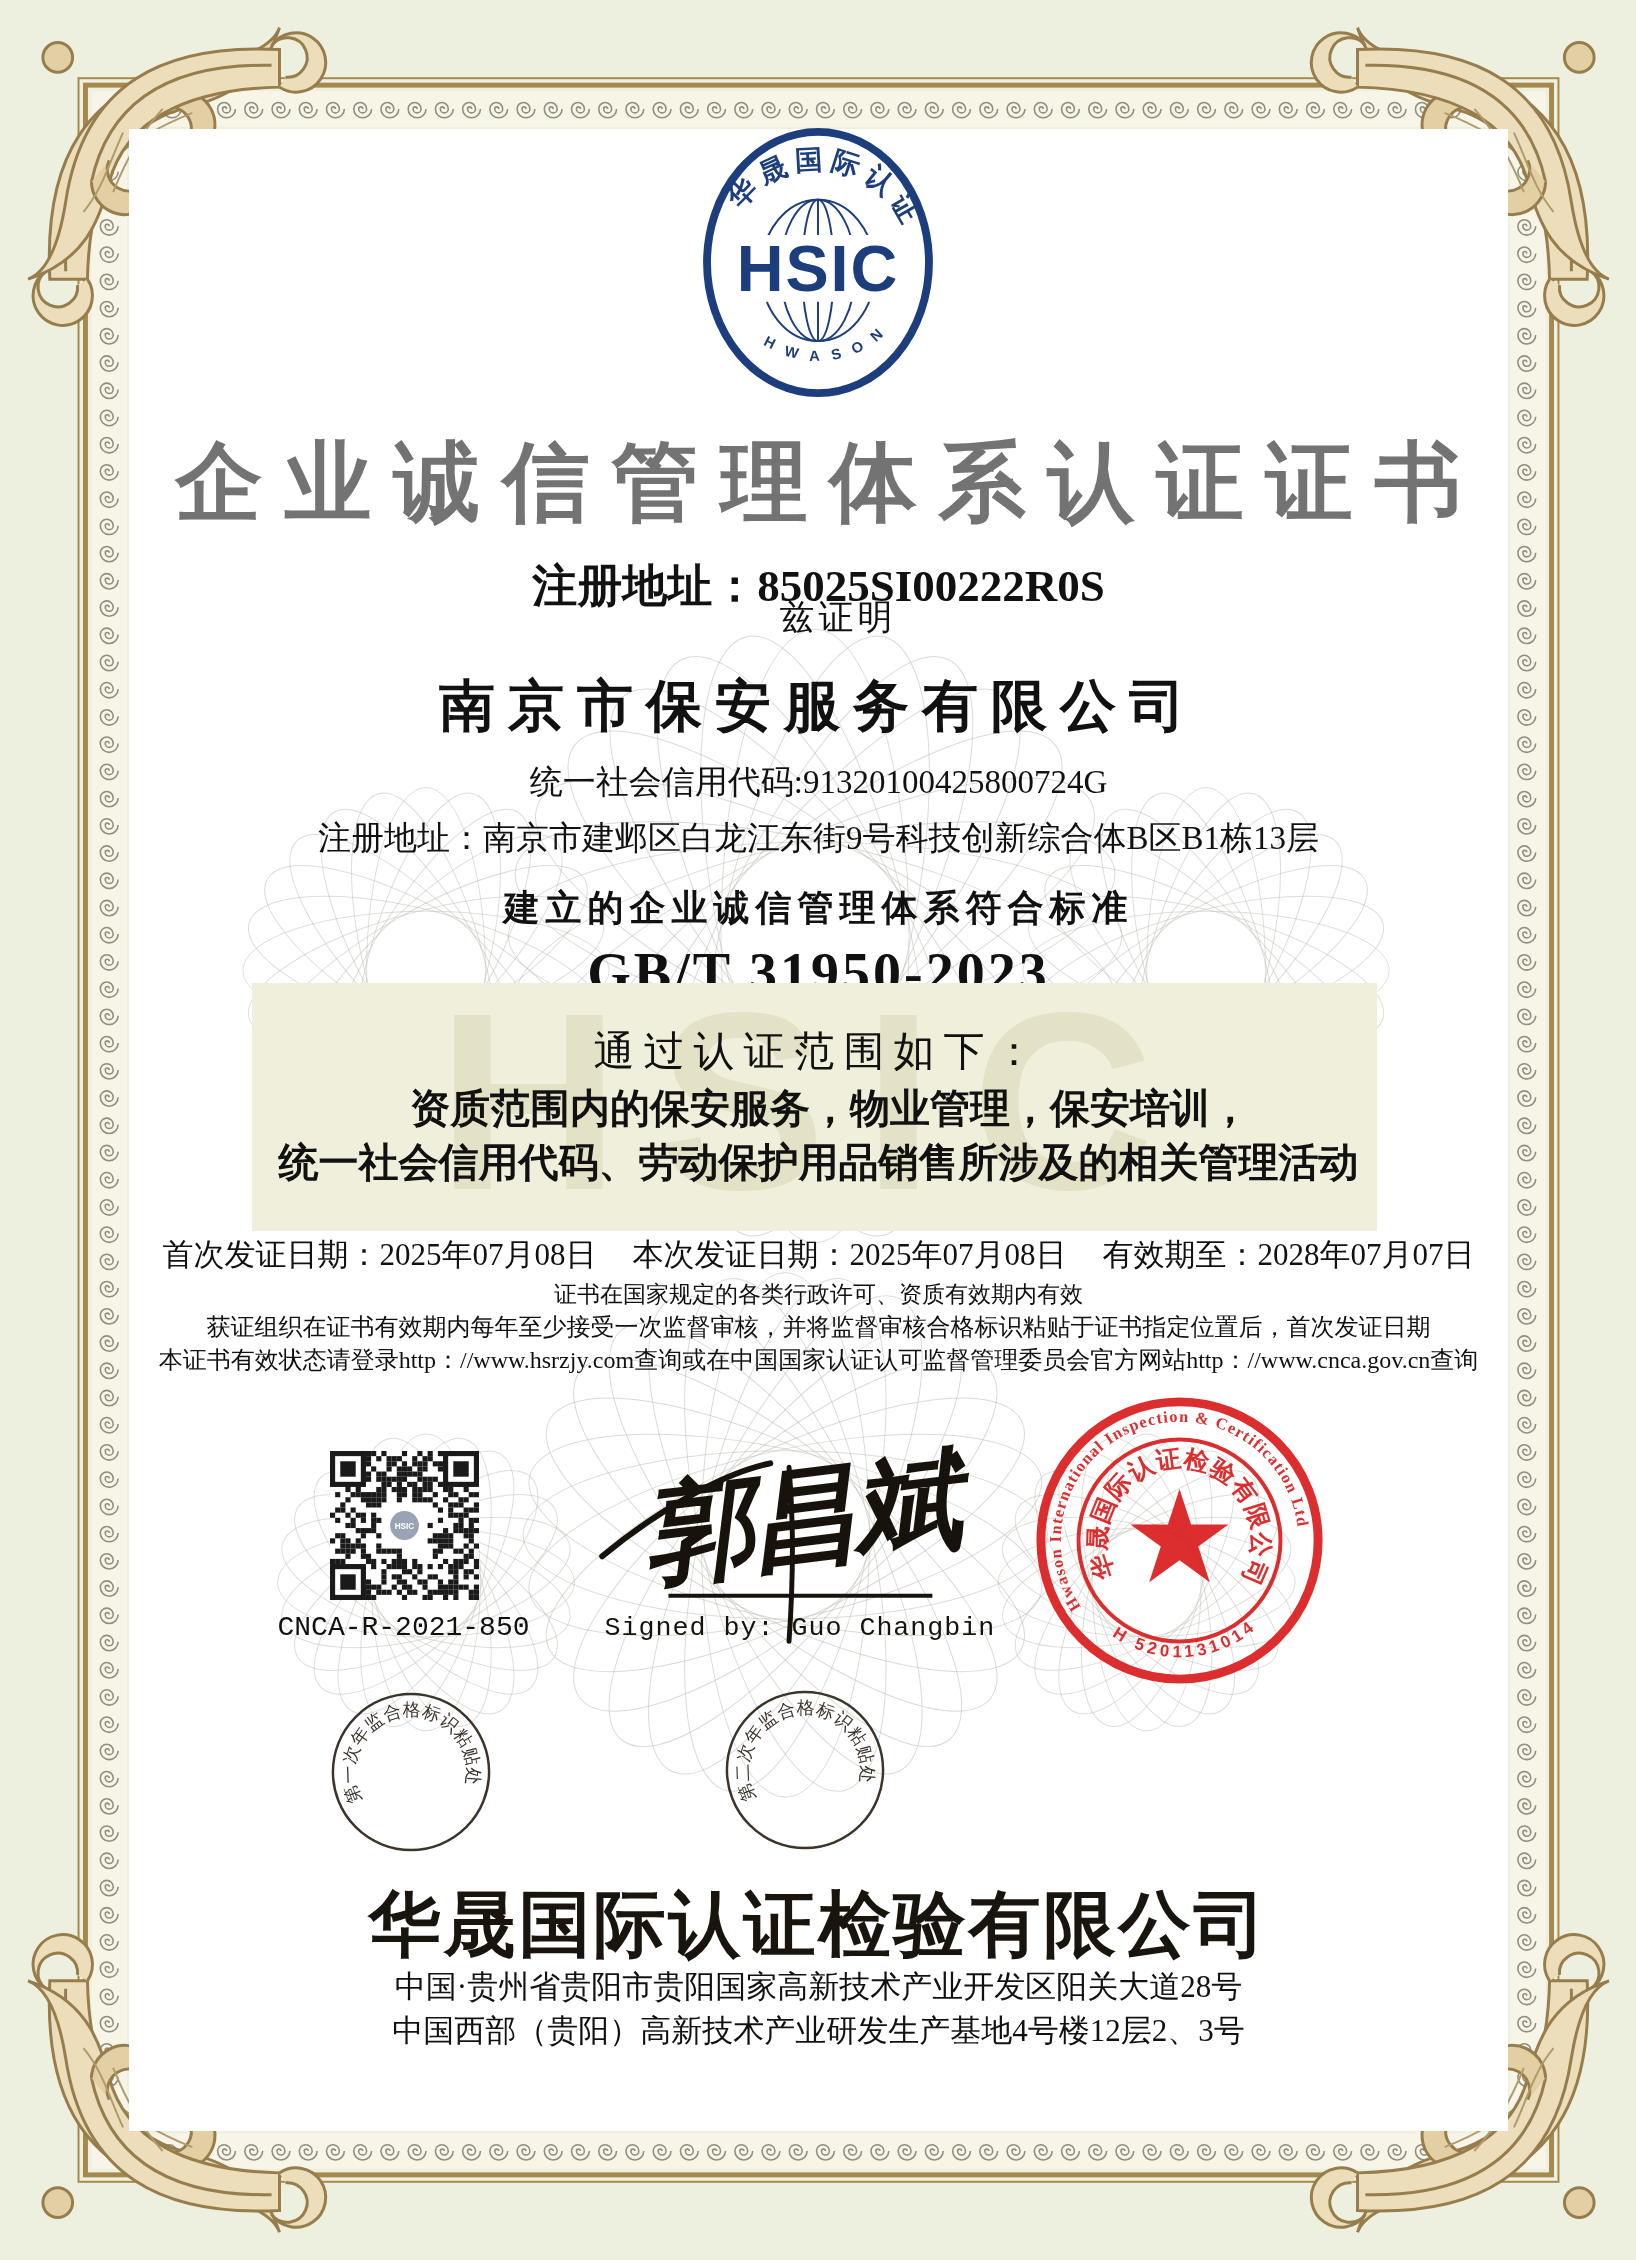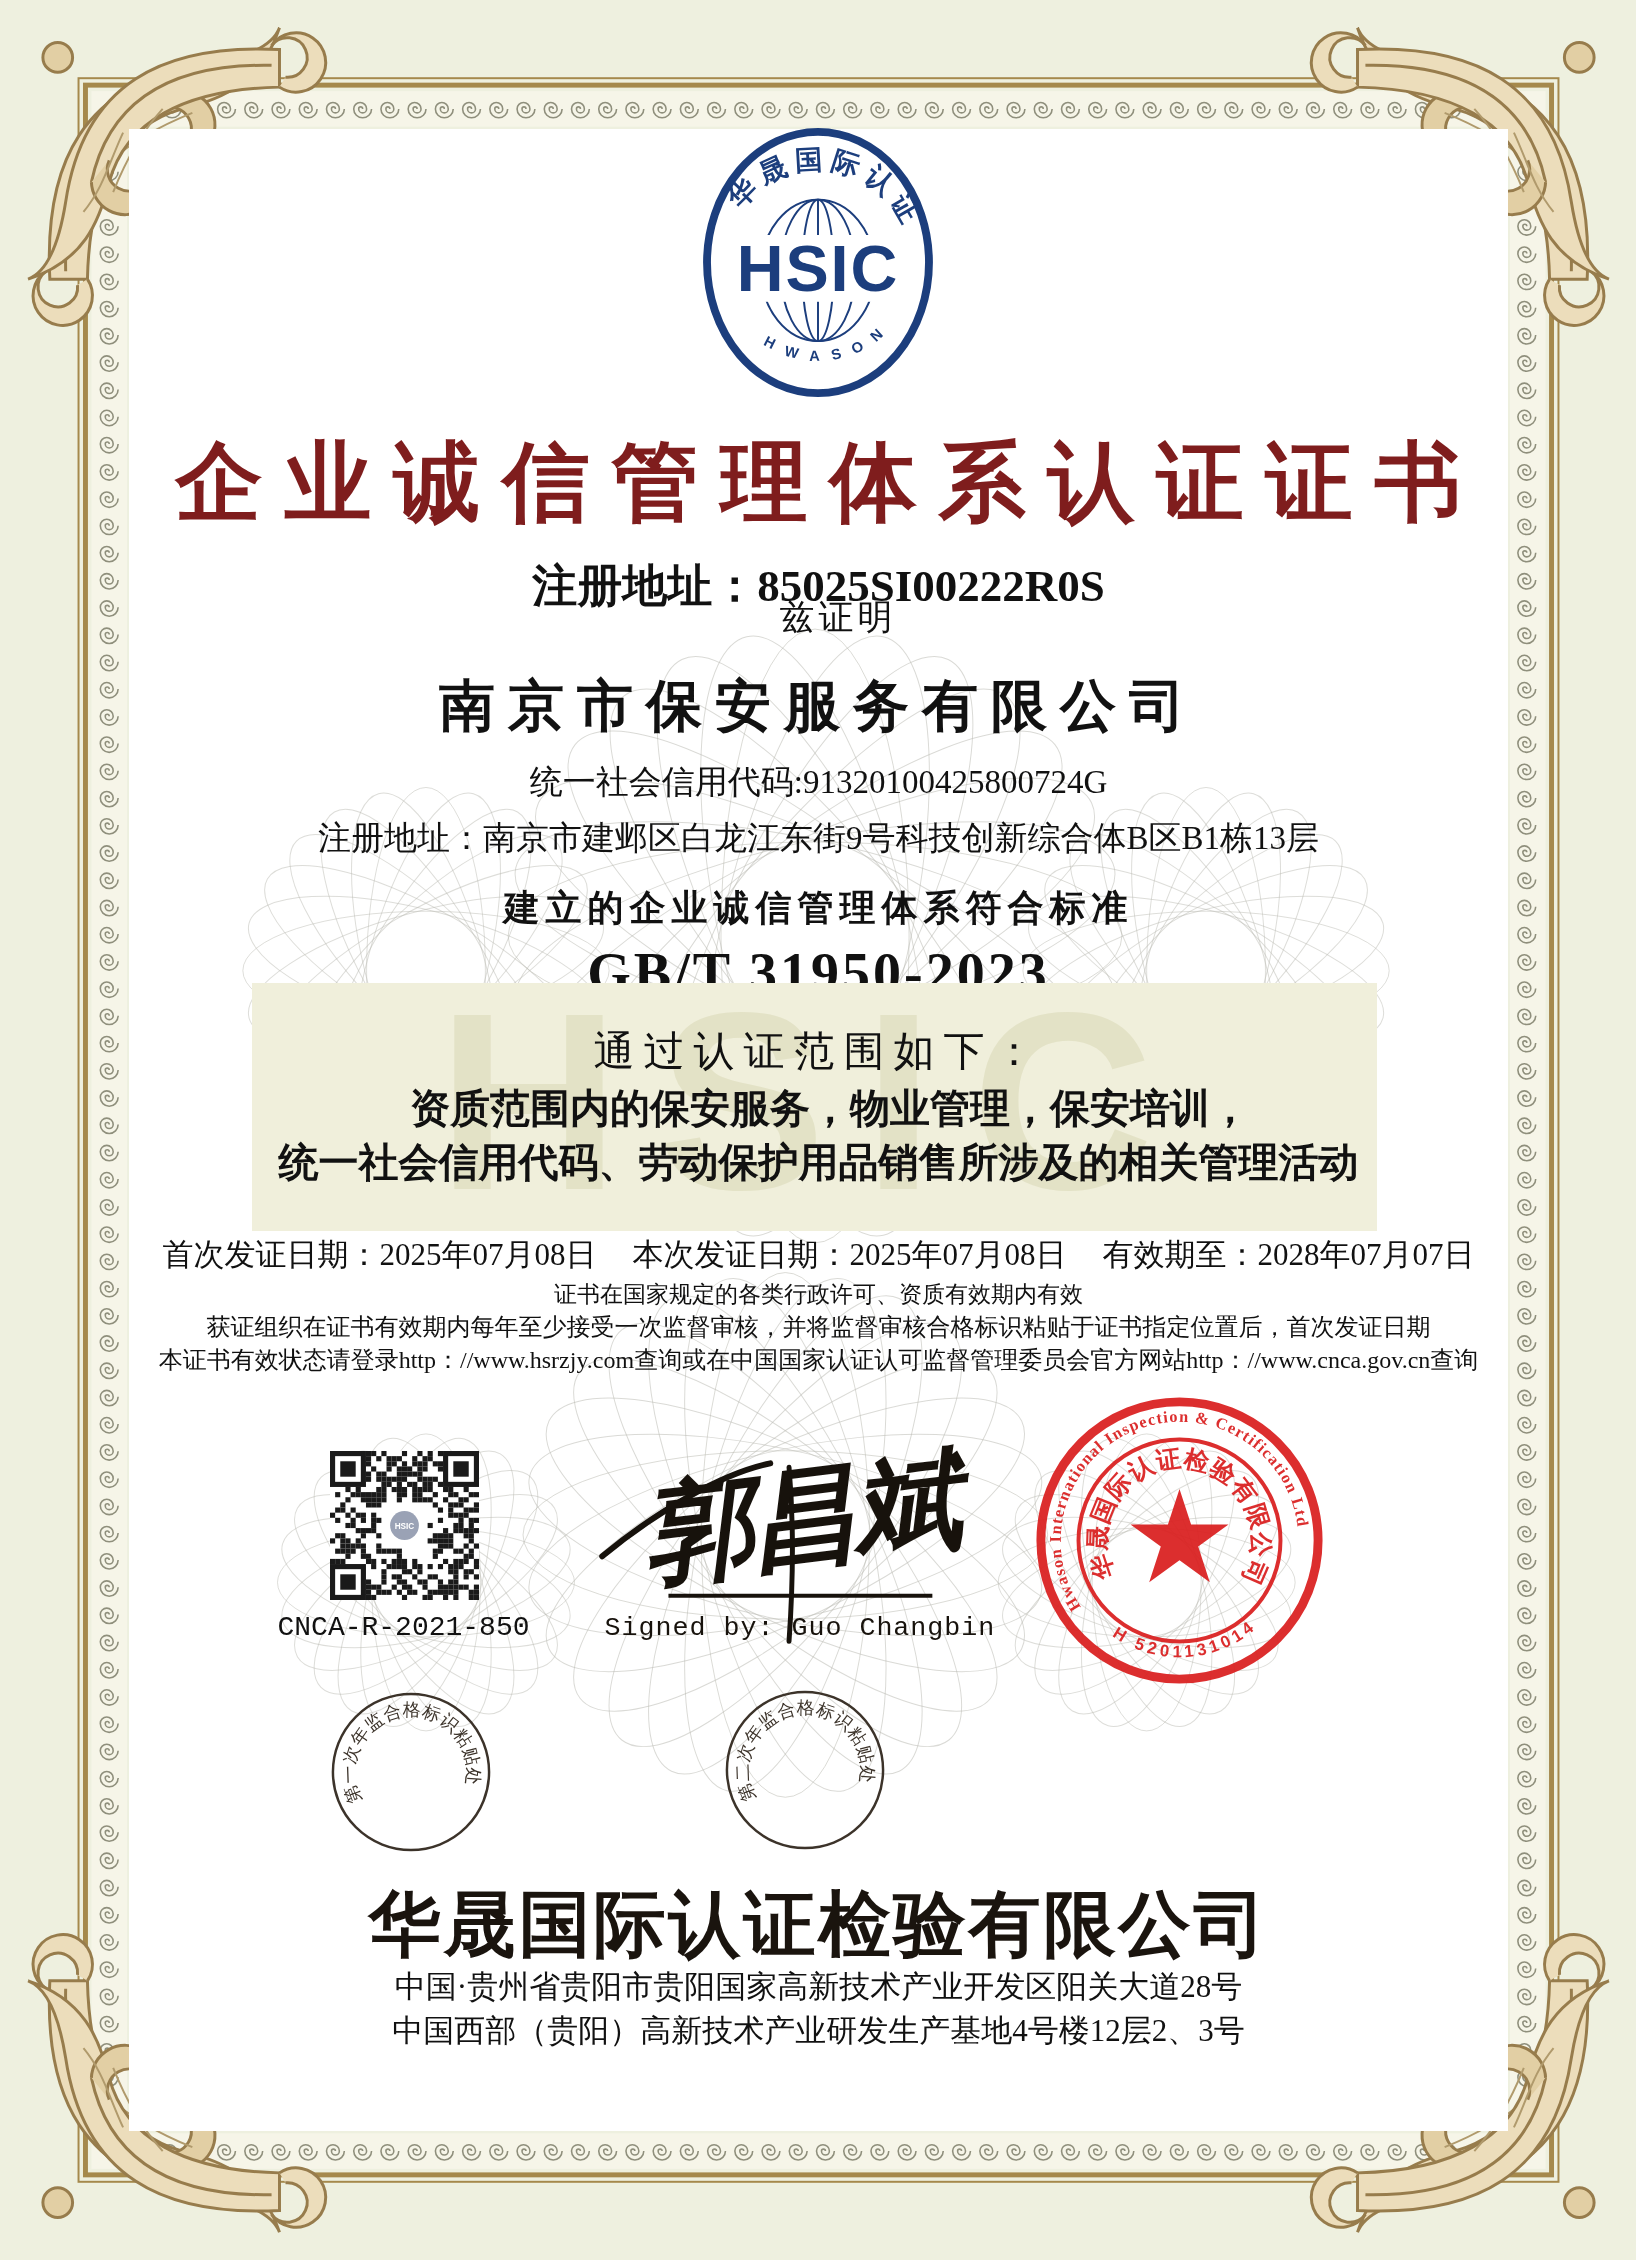--- a/index.html
+++ b/index.html
@@ -6,21 +6,21 @@
   .page{position:relative;width:1637px;height:2260px;margin:0 auto;background:#eef0df;
         overflow:hidden;font-family:"Liberation Serif","DejaVu Serif",serif;color:#111;}
   .abs{position:absolute;}
   .ctr{position:absolute;left:129px;right:129px;text-align:center;}
   .inner-white{position:absolute;left:129px;top:129px;right:129px;bottom:129px;background:#ffffff;}
   .frame-svg{position:absolute;left:0;top:0;width:1637px;height:2260px;}
   .rosette-svg{position:absolute;left:129px;top:129px;width:1379px;height:2003px;}
   .band{position:absolute;left:252px;top:983px;width:1125px;height:248px;background:#f0efdb;overflow:hidden;}
   .band-wm{position:absolute;left:0;right:0;top:-12px;text-align:center;font-family:"Liberation Sans","DejaVu Sans",sans-serif;
            font-weight:bold;font-size:252px;line-height:262px;letter-spacing:38px;color:#e3e2c6;}
-  .title{top:424px;font-size:87px;font-weight:bold;letter-spacing:22px;text-indent:22px;color:#7f1d1d;}
+  .title{top:424px;font-size:87px;font-weight:bold;letter-spacing:22px;text-indent:22px;color:#737373;}
   .certno{top:556px;font-size:45px;font-weight:bold;}
   .certify{top:594px;font-size:35px;letter-spacing:4px;padding-left:39px;}
   .company{top:669px;font-size:56px;font-weight:bold;letter-spacing:13px;}
   .ccode{top:760px;font-size:33px;}
   .raddr{top:816px;font-size:33px;}
   .stdintro{top:884px;font-size:36px;font-weight:700;letter-spacing:6px;}
   .stdno{top:941px;font-size:56px;font-weight:bold;letter-spacing:3px;}
   .scopehead{top:1024px;font-size:41px;letter-spacing:9px;}
   .scope1{top:1081px;font-size:40px;font-weight:bold;margin-left:23px;}
   .scope2{top:1135px;font-size:40px;font-weight:bold;}

